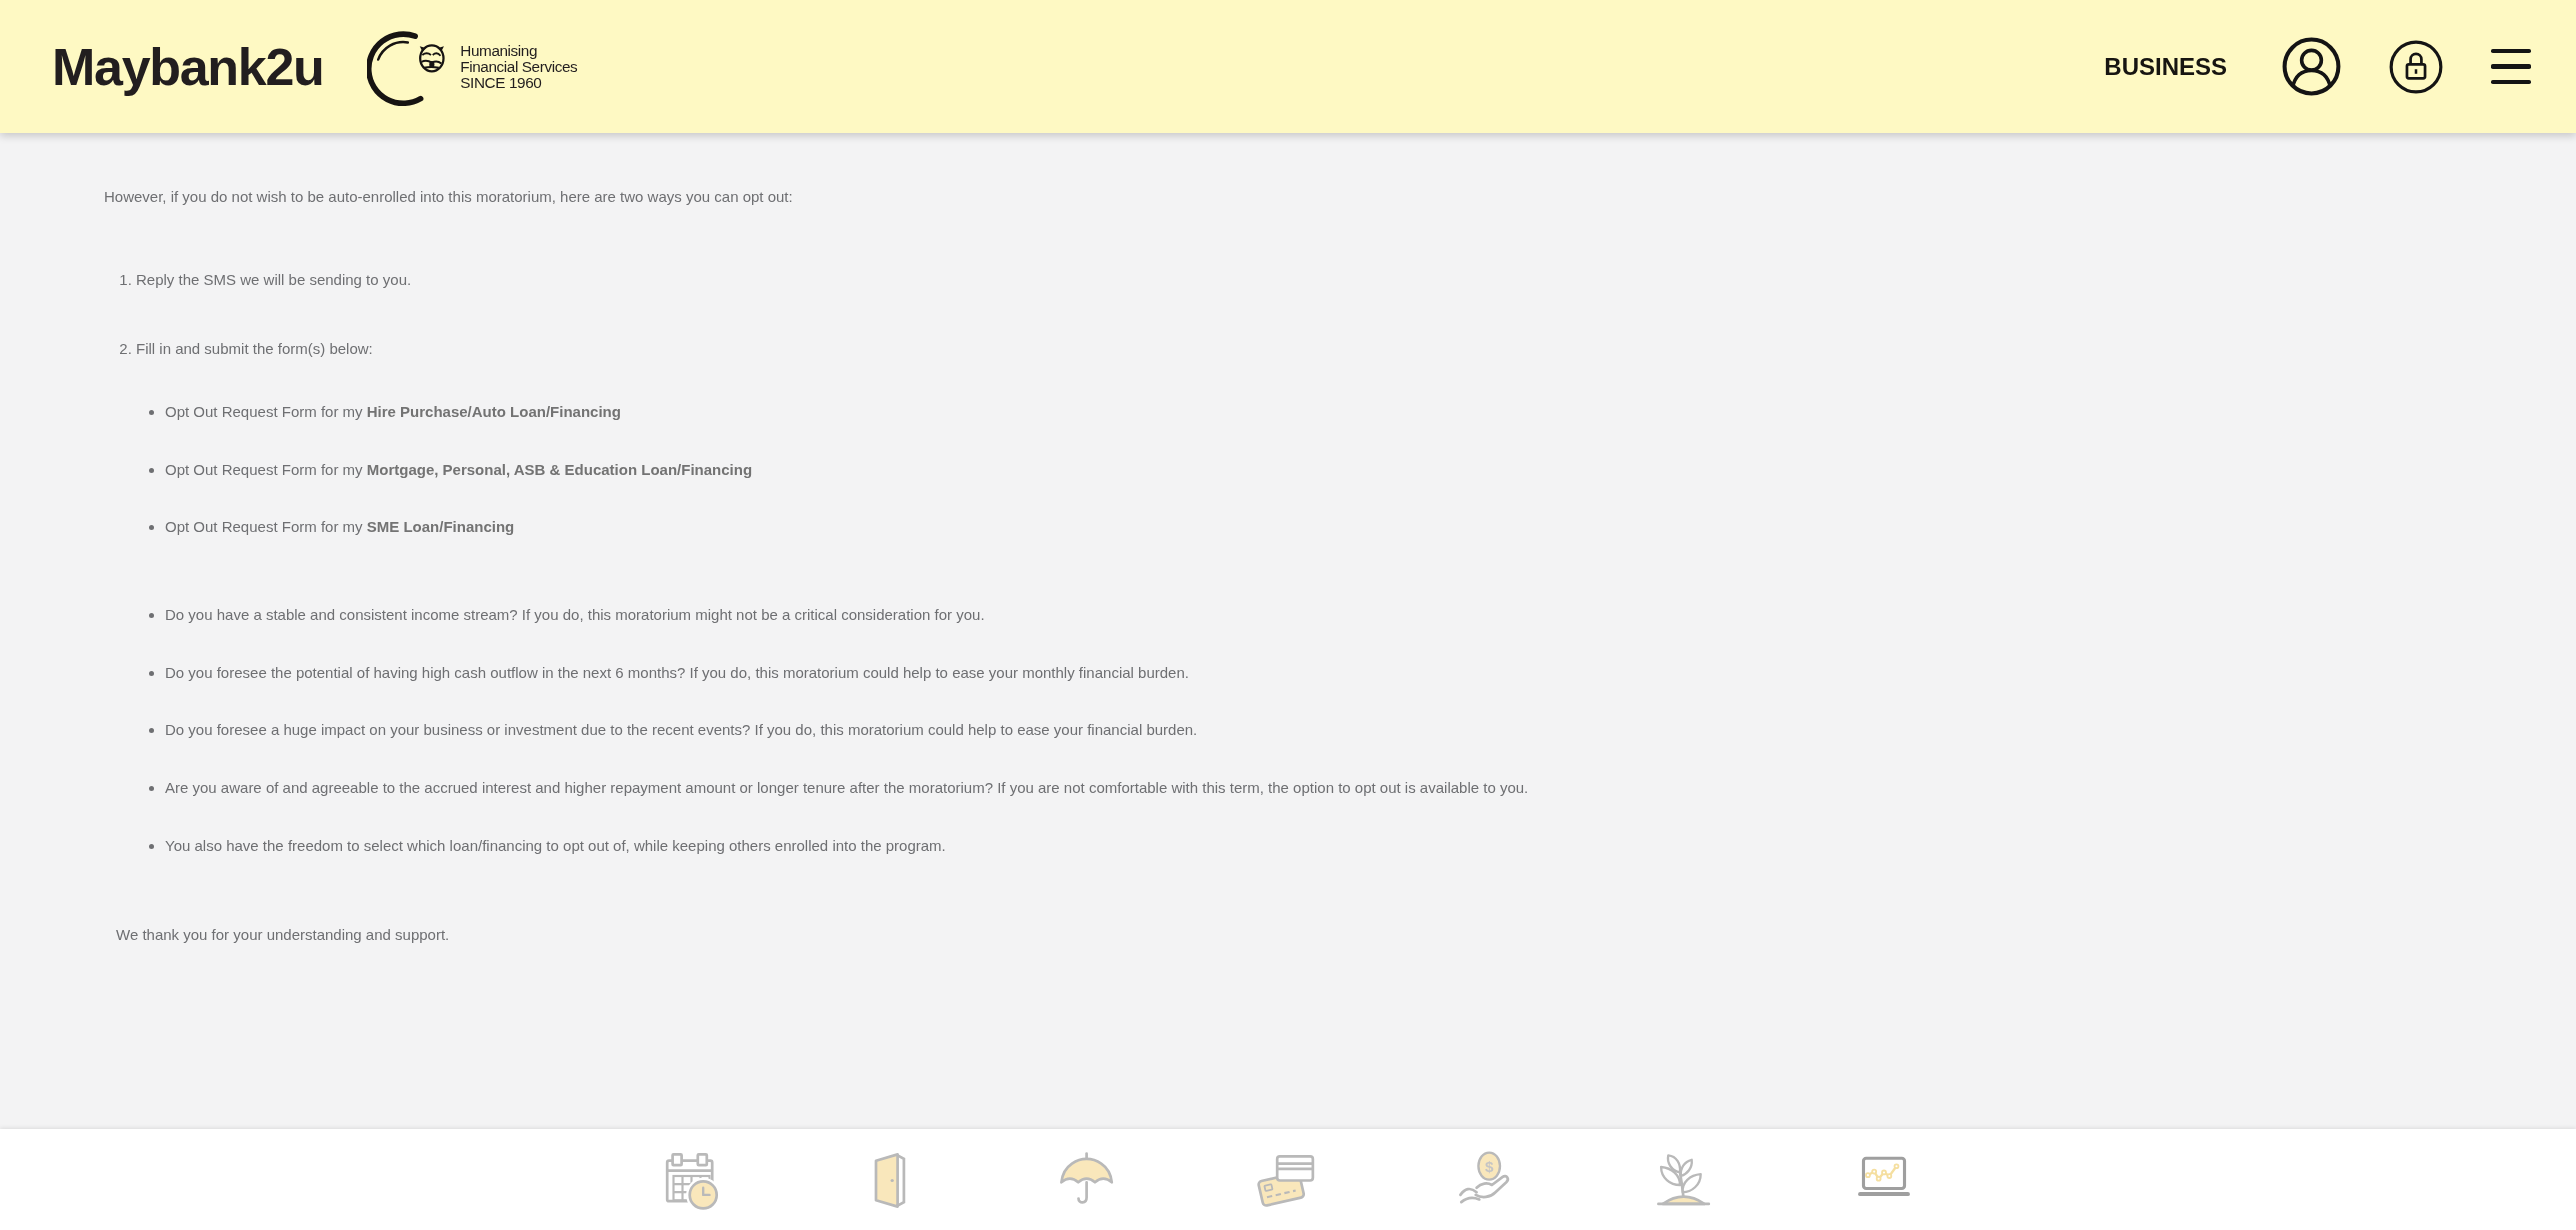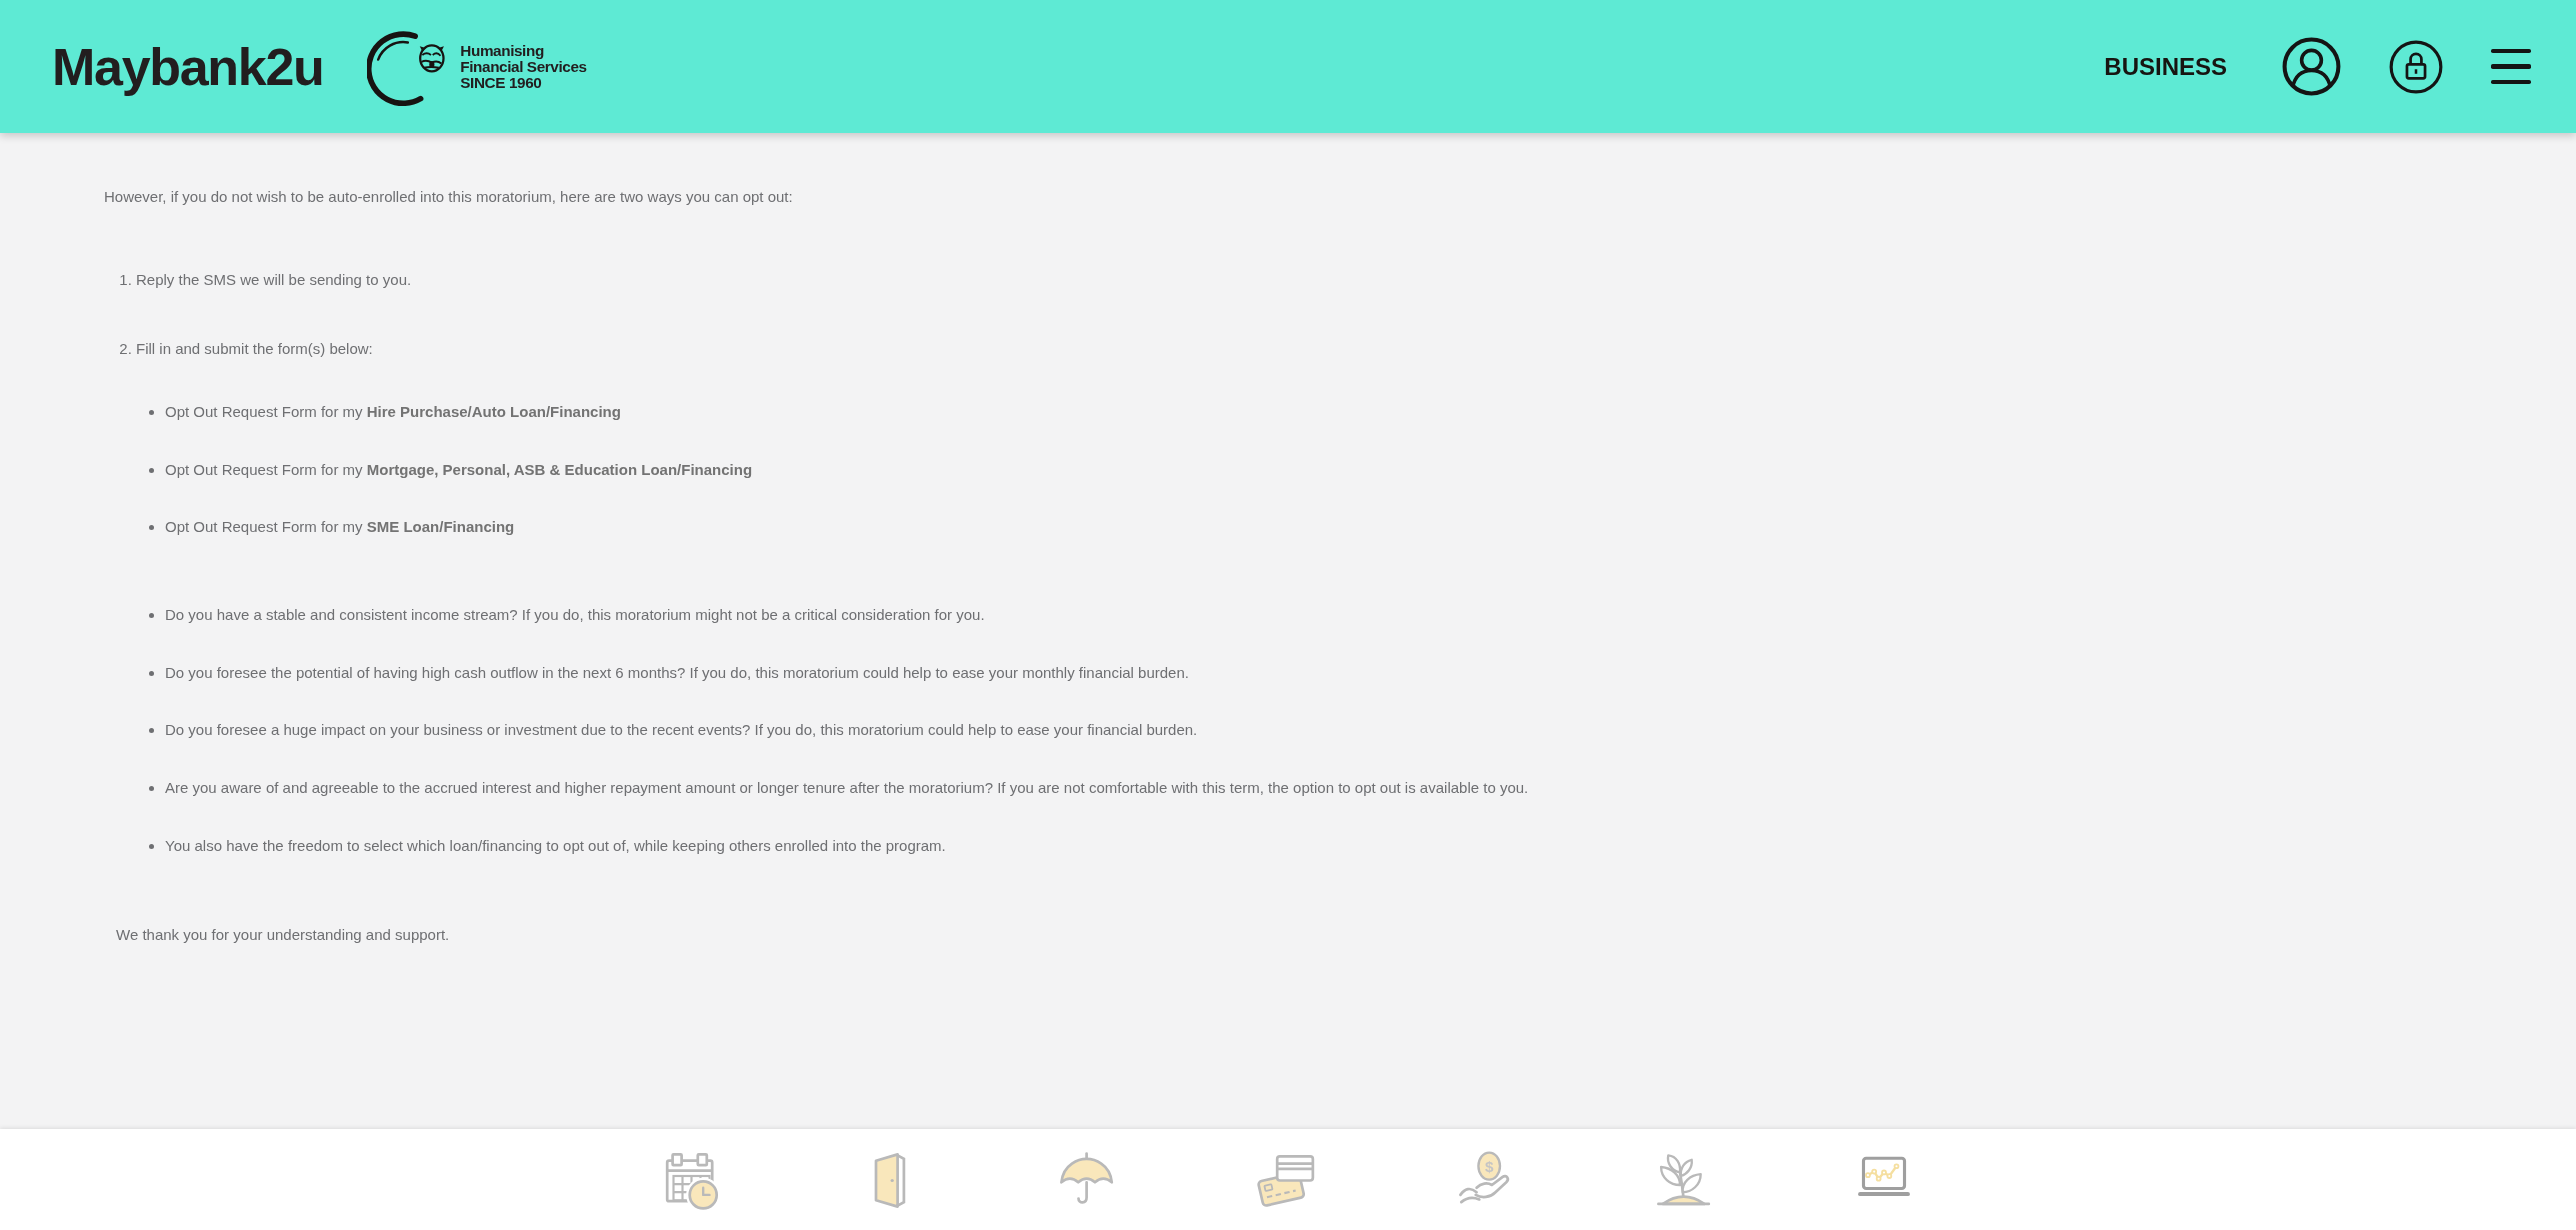--- a/index.html
+++ b/index.html
@@ -5,34 +5,34 @@
   * { margin:0; padding:0; box-sizing:border-box; }
   html,body { width:2576px; height:1231px; overflow:hidden; }
   body {
     font-family:"Liberation Sans", sans-serif;
     background:#f3f3f4;
     position:relative;
   }
   
   .header {
     position:absolute; top:0; left:0; right:0; height:133px;
-    background:#5eead4;
+    background:#fef9c3;
     display:flex; align-items:center;
     z-index:30;
     box-shadow:0 2.7px 8px rgba(0,0,0,0.18);
   }
   .brand {
     margin-left:52px;
     font-size:52px; font-weight:bold; color:#221e1f; letter-spacing:-1.3px;
     white-space:nowrap;
   }
   .emblem { margin-left:43px; flex:0 0 auto; }
   .tagline {
     margin-left:10.8px;
-    font-size:15.3px; font-weight:bold; color:#221e1f;
+    font-size:15.3px; font-weight:normal; color:#221e1f;
     line-height:16px; letter-spacing:-0.4px; white-space:nowrap;
   }
   .hspacer { flex:1; }
   .nav { display:flex; height:133px; margin-right:54px; }
   .nav-item {
     position:relative; display:flex; align-items:center;
     font-size:24px; font-weight:bold; color:#171511;
     cursor:pointer; white-space:nowrap;
   }
   .nav-item + .nav-item { margin-left:64px; }

